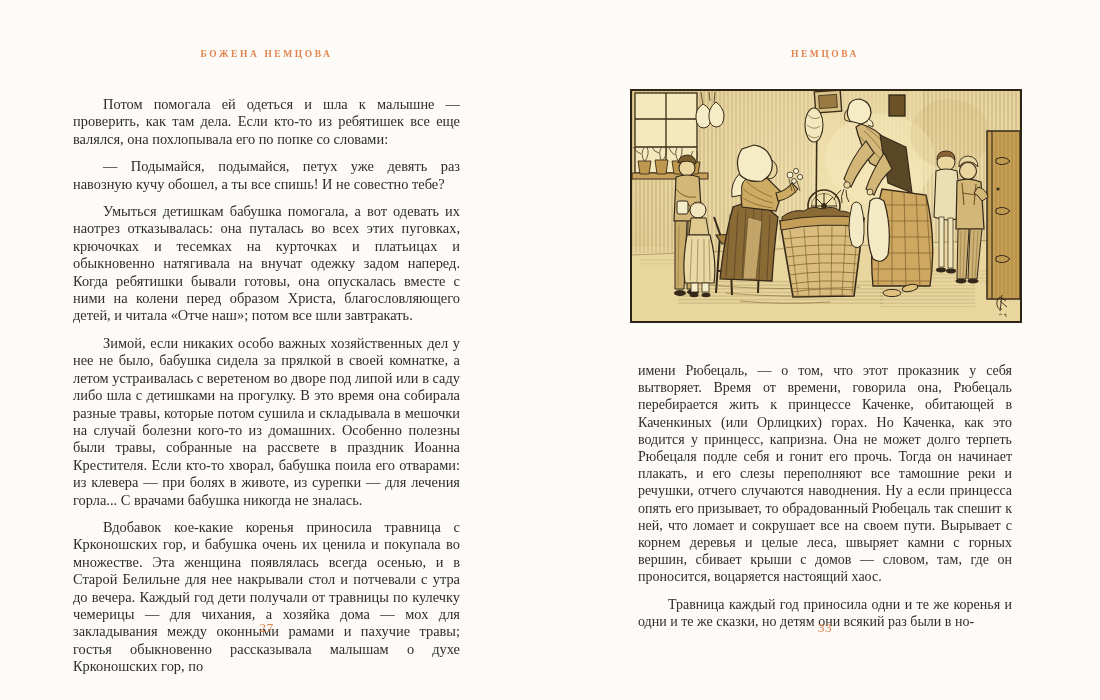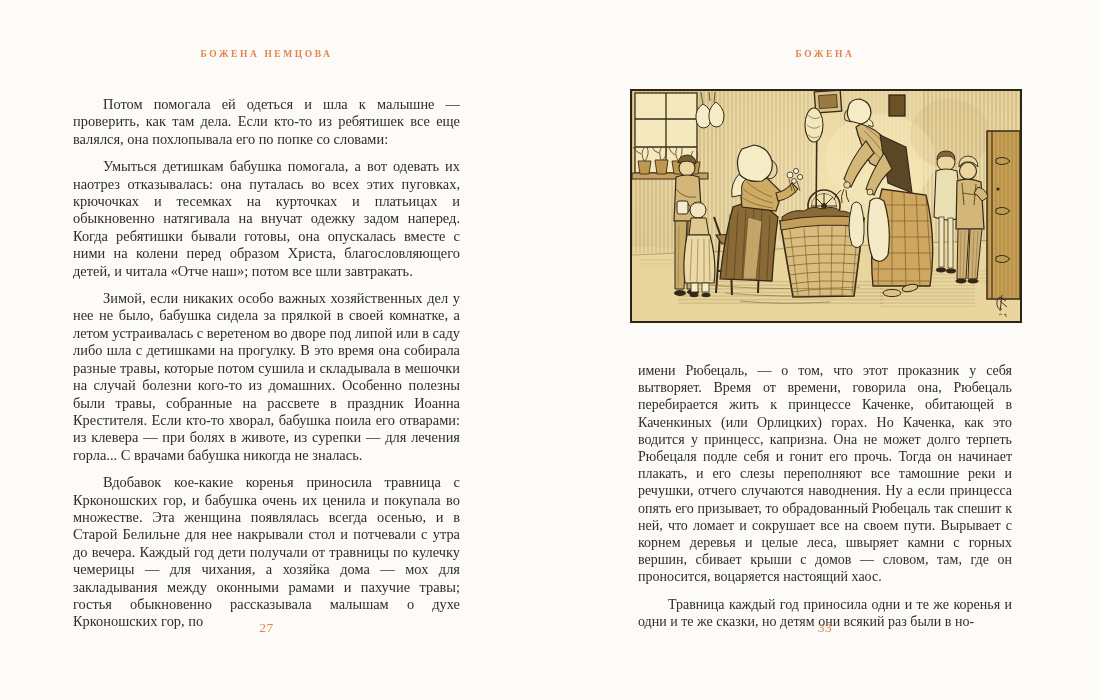--- a/index.html
+++ b/index.html
@@ -38,29 +38,30 @@
 </style>
 </head>
 <body>
 
 <div class="spread">
 
   <div class="page page-left">
     <div class="running-head">БОЖЕНА НЕМЦОВА</div>
     <div class="body-text">
         <p class="para indent">Потом помогала ей одеться и шла к малышне — проверить, как там дела. Если кто-то из ребятишек все еще валялся, она похлопывала его по попке со словами:</p>
+        <p class="para indent">—  Подымайся, подымайся, петух уже девять раз навозную кучу обошел, а ты все спишь! И не совестно тебе?</p>
         <p class="para indent">Умыться детишкам бабушка помогала, а вот одевать их наотрез отказывалась: она путалась во всех этих пуговках, крючочках и тесемках на курточках и платьицах и обыкновенно натягивала на внучат одежку задом наперед. Когда ребятишки бывали готовы, она опускалась вместе с ними на колени перед образом Христа, благословляющего детей, и читала «Отче наш»; потом все шли завтракать.</p>
         <p class="para indent">Зимой, если никаких особо важных хозяйственных дел у нее не было, бабушка сидела за прялкой в своей комнатке, а летом устраивалась с веретеном во дворе под липой или в саду либо шла с детишками на прогулку. В это время она собирала разные травы, которые потом сушила и складывала в мешочки на случай болезни кого-то из домашних. Особенно полезны были травы, собранные на рассвете в праздник Иоанна Крестителя. Если кто-то хворал, бабушка поила его отварами: из клевера — при болях в животе, из сурепки — для лечения горла... С врачами бабушка никогда не зналась.</p>
         <p class="para indent">Вдобавок кое-какие коренья приносила травница с Крконошских гор, и бабушка очень их ценила и покупала во множестве. Эта женщина появлялась всегда осенью, и в Старой Белильне для нее накрывали стол и потчевали с утра до вечера. Каждый год дети получали от травницы по кулечку чемерицы — для чихания, а хозяйка дома — мох для закладывания между оконными рамами и пахучие травы; гостья обыкновенно рассказывала малышам о духе Крконошских гор, по</p>
       </div>
     <div class="folio">27</div>
   </div>
 
   <div class="page page-right">
-    <div class="running-head">БОЖЕНА</div>
+    <div class="running-head">НЕМЦОВА</div>
 
     <div class="illustration-frame">
       <svg viewBox="0 0 392 234" xmlns="http://www.w3.org/2000/svg">
         <defs>
           <radialGradient id="wallGrad" cx="0.62" cy="0.4" r="0.95">
             <stop offset="0" stop-color="#f2e3b2"></stop>
             <stop offset="0.55" stop-color="#e7d49e"></stop>
             <stop offset="1" stop-color="#d9c083"></stop>
           </radialGradient>
           <pattern id="hv" width="4" height="12" patternUnits="userSpaceOnUse">

